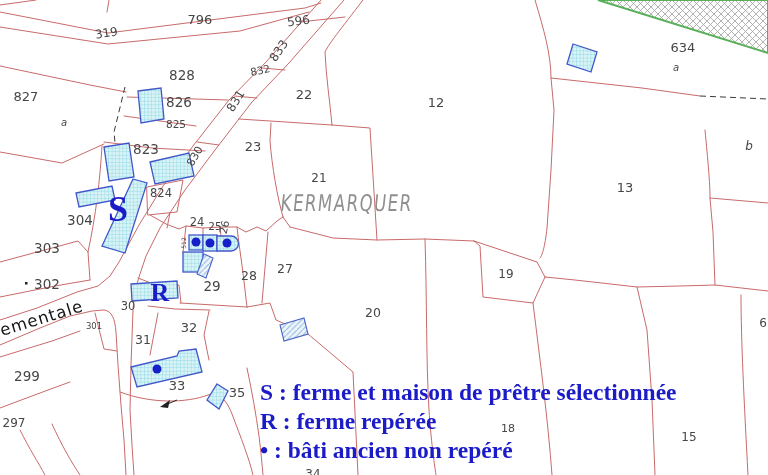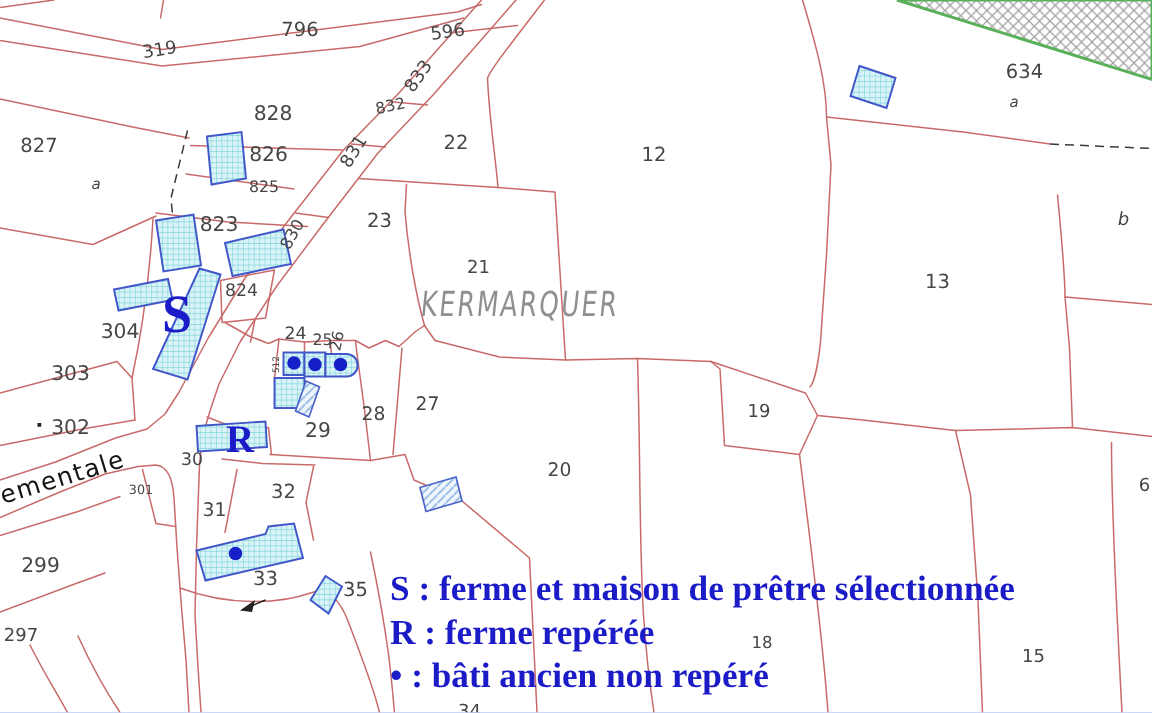--- a/index.html
+++ b/index.html
@@ -1,16 +1,16 @@
 <!DOCTYPE html>
 <html><head>
 <meta charset="utf-8">
 <style>
   html,body{margin:0;padding:0;background:#ffffff;}
-  .map-wrap{position:relative;width:768px;height:475px;background:#1d4ed8;overflow:hidden;}
+  .map-wrap{position:relative;width:768px;height:475px;background:#14b8a6;overflow:hidden;}
   svg{display:block;}
   .pline{stroke:#c96a6a;stroke-width:1;fill:none;stroke-linecap:round;stroke-linejoin:round;}
   .dashline{stroke:#3a3a3a;stroke-width:1;fill:none;stroke-dasharray:6 4;}
   .bld{fill:url(#xh);stroke:#4157c9;stroke-width:1.3;}
   .bld2{fill:url(#dh);stroke:#4a63c8;stroke-width:1.1;}
   .greenzone{fill:url(#gh);stroke:#58b058;stroke-width:2;}
   .plabel{fill:#464646;font-family:"DejaVu Sans",sans-serif;text-anchor:middle;}
   .marker{fill:#1b1bc8;font-family:"Liberation Serif",serif;font-weight:bold;text-anchor:middle;}
   .legendtxt{fill:#1b1bc8;font-family:"Liberation Serif",serif;font-weight:bold;font-size:23.5px;}
   .place{fill:#8f8f8f;font-family:"DejaVu Sans",sans-serif;font-size:23px;letter-spacing:2px;}

